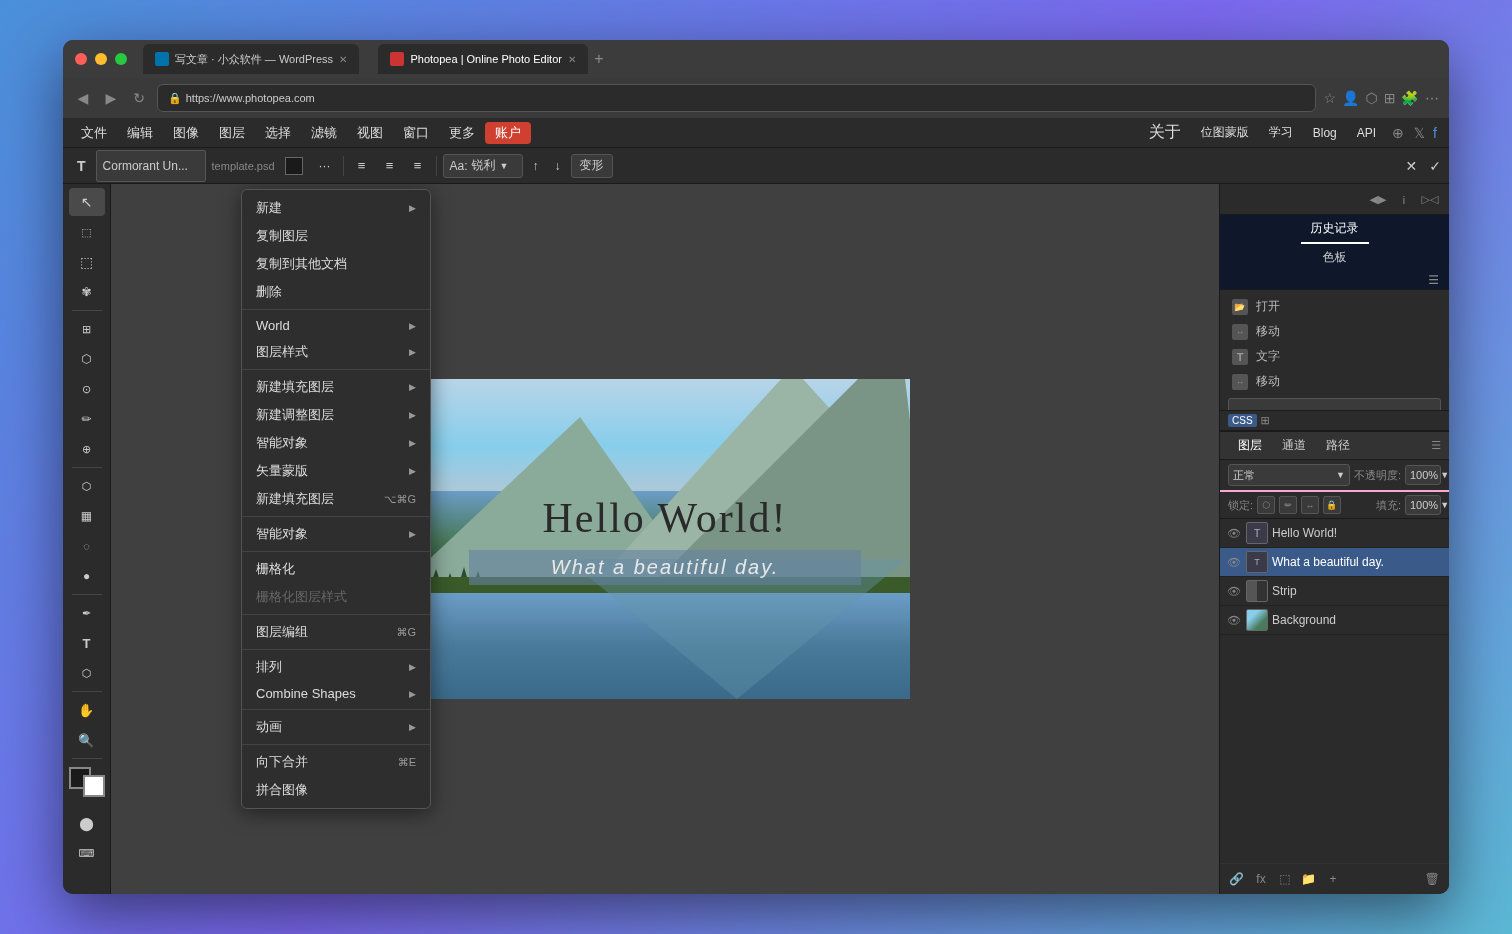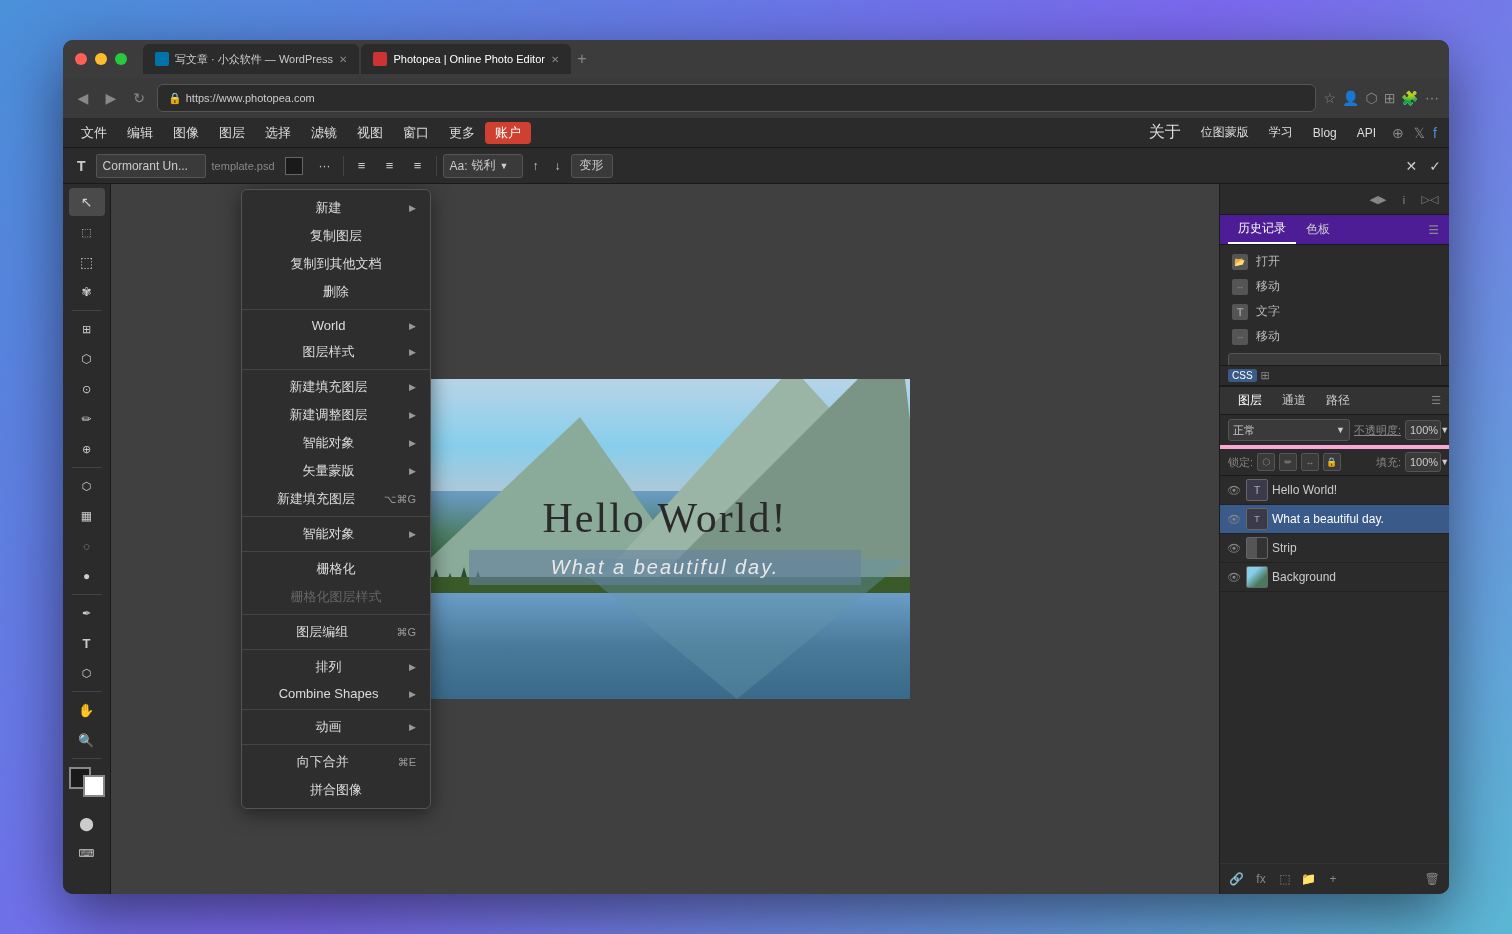--- a/index.html
+++ b/index.html
@@ -62,20 +62,21 @@
       border-radius: 6px 6px 0 0;
       font-size: 12px;
       color: #ccc;
       cursor: pointer;
       background: #2b2b2b;
       height: 30px;
     }
     .tab.active {
       background: #2b2b2b;
       color: #fff;
+      margin-left: 17px;
     }
     .tab-icon {
       width: 14px;
       height: 14px;
       background: #4a90d9;
       border-radius: 2px;
       flex-shrink: 0;
     }
     .tab-close {
       font-size: 10px;
@@ -159,21 +160,21 @@
       height: 24px;
       display: flex; align-items: center;
     }
     .toolbar-font-name {
       background: #3a3a3a;
       border: 1px solid #555;
       border-radius: 2px;
       color: #ccc;
       font-size: 12px;
       padding: 2px 6px;
-      height: 24px;
+      height: 32px;
       display: flex; align-items: center;
       min-width: 110px;
     }
     .toolbar-sep {
       width: 1px; height: 20px;
       background: #444; margin: 0 2px;
     }
     .toolbar-align-btn {
       width: 24px; height: 24px;
       display: flex; align-items: center; justify-content: center;
@@ -343,21 +344,22 @@
       display: flex; align-items: center; justify-content: center;
       color: #888; cursor: pointer; font-size: 11px;
     }
 
     
     .panel-tabs {
       display: flex;
       align-items: center;
       padding: 0 8px;
       border-bottom: 1px solid #1a1a1a;
-      background: #4c1d95;
+      background: #0f172a;
+      flex-direction: column;
     }
     .panel-tab {
       padding: 5px 10px;
       font-size: 12px;
       color: #ccc;
       cursor: pointer;
     }
     .panel-tab.active { color: #fff; border-bottom: 2px solid #fff; }
     .panel-tab-actions {
       margin-left: auto;
@@ -425,35 +427,35 @@
     }
     .layers-tab-icon {
       color: #888; font-size: 11px; cursor: pointer;
     }
 
     .layers-controls {
       display: flex;
       align-items: center;
       padding: 4px 8px;
       gap: 4px;
-      border-bottom: 4px solid #f9a8d4;
+      border-bottom: 2px solid #f9a8d4;
     }
     .layer-mode-select {
       background: #3a3a3a;
       border: 1px solid #555;
       color: #ccc;
       font-size: 11px;
       padding: 2px 4px;
       height: 22px;
       border-radius: 3px;
       flex: 1;
       display: flex; align-items: center;
     }
     .layer-opacity-label {
-      color: #888; font-size: 11px; text-decoration: underline;
+      color: #888; font-size: 11px;
     }
     .layer-opacity-value {
       color: #ccc; font-size: 11px;
       background: #3a3a3a;
       border: 1px solid #555;
       border-radius: 3px;
       padding: 1px 4px;
       width: 36px; height: 20px;
       display: flex; align-items: center;
     }
@@ -560,21 +562,20 @@
       z-index: 101;
     }
     .ctx-item {
       display: flex;
       align-items: center;
       padding: 5px 14px;
       font-size: 13px;
       color: #ddd;
       cursor: pointer;
       gap: 8px;
-      text-align: center;
     }
     .ctx-item.disabled { color: #666; cursor: default; }
     .ctx-item-label { flex: 1; }
     .ctx-item-shortcut { color: #999; font-size: 11px; white-space: nowrap; }
     .ctx-separator {
       height: 1px;
       background: #444;
       margin: 3px 0;
     }
 

